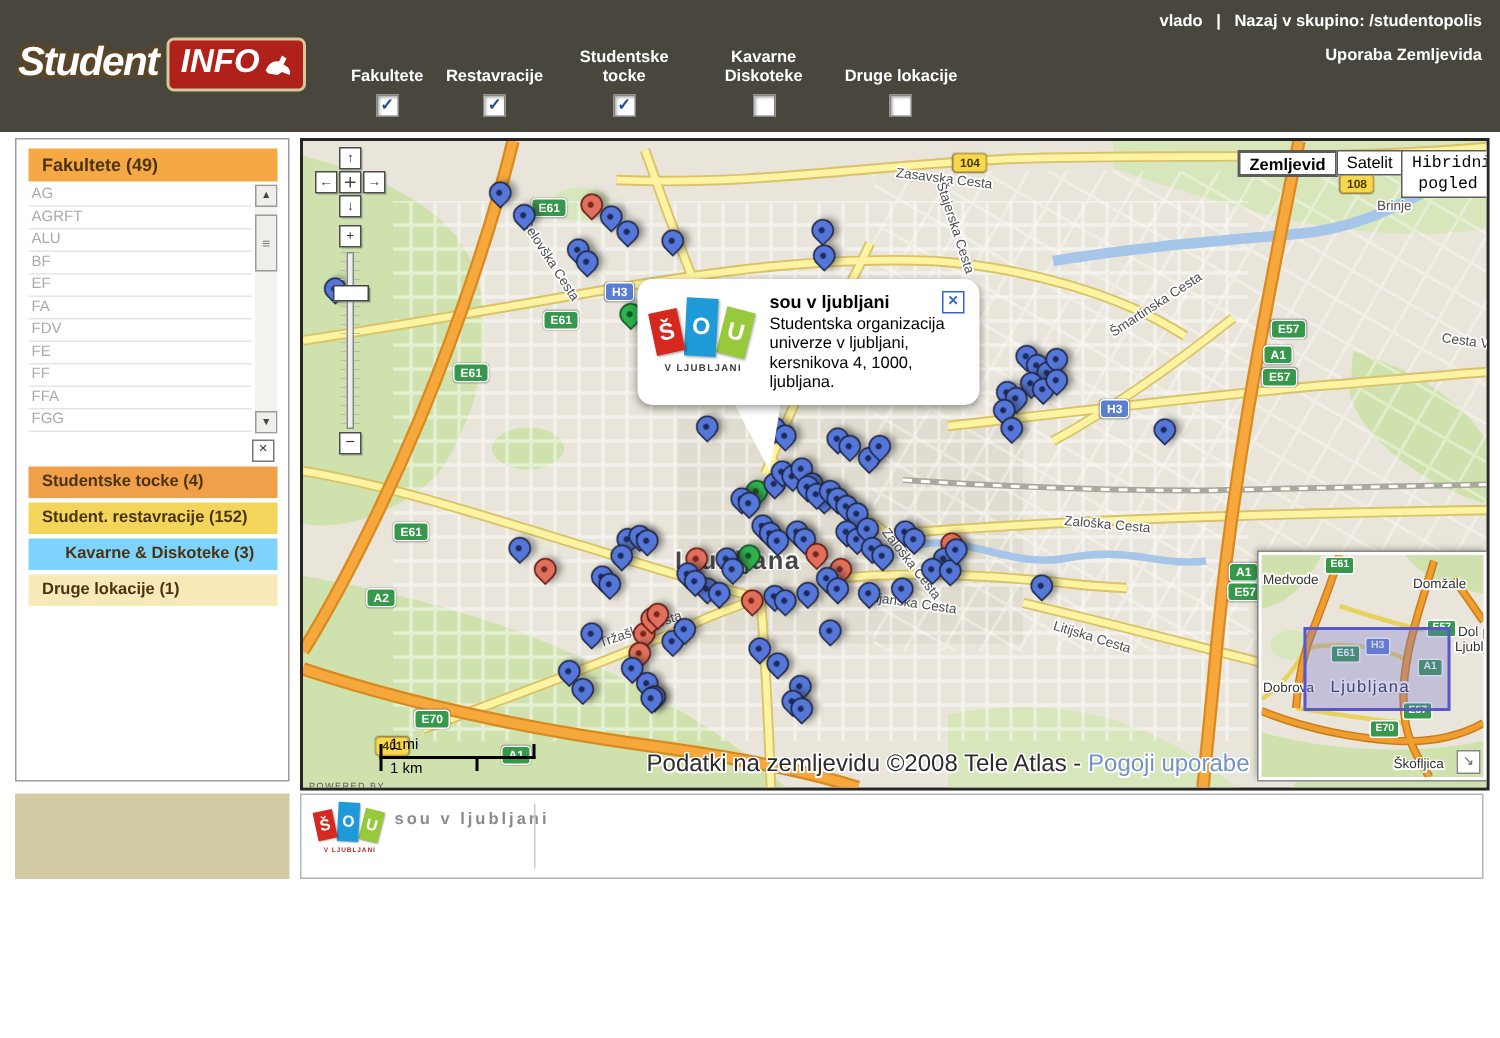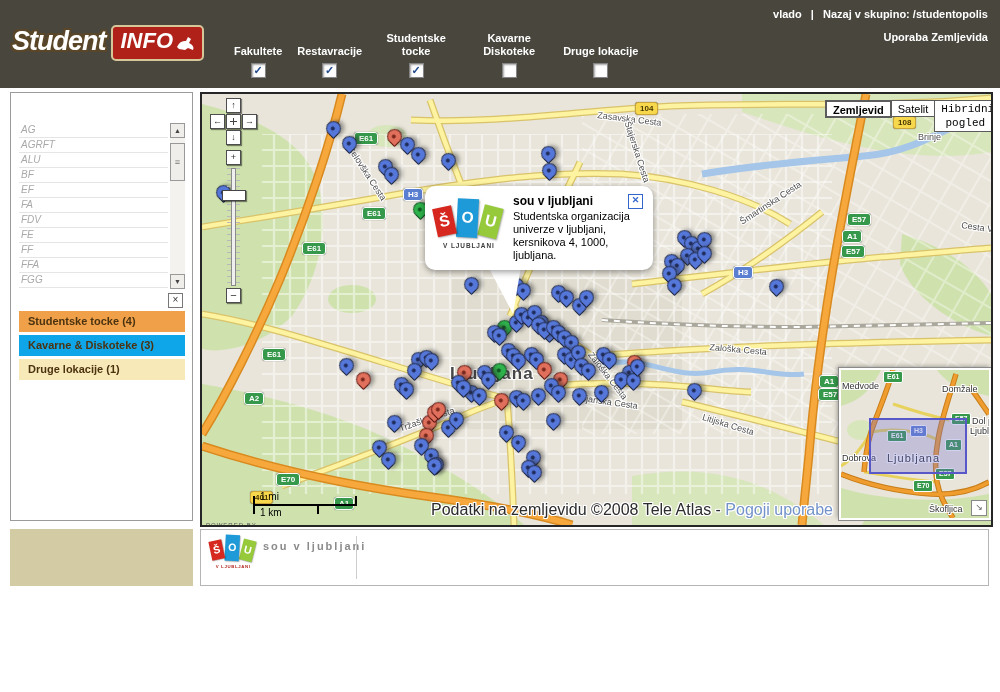--- a/index.html
+++ b/index.html
@@ -31,21 +31,21 @@
 
   
   .sidebar{position:absolute;left:10px;top:92px;width:183px;height:429px;background:#fff;
       border:1px solid #9b9b9b;box-sizing:border-box;}
   .fac-header{position:absolute;left:8px;top:6px;width:166px;height:22px;background:#f5a843;
       color:#4c3310;font-weight:bold;font-size:12px;line-height:22px;padding-left:9px;
       box-sizing:border-box;}
   .fac-list{position:absolute;left:8px;top:30px;width:166px;height:166px;overflow:hidden;}
   .fac-rows{margin-right:17px;}
   .fac-row{height:14px;line-height:14px;font-size:10px;color:#a9a9a9;
-      border-bottom:1px solid #e5e5e5;padding-left:2px;font-style:italic;}
+      border-bottom:1px solid #e5e5e5;padding-left:2px;}
   .scrollbar{position:absolute;right:0;top:0;width:15px;height:166px;background:#f4f2ee;}
   .sb-btn{position:absolute;left:0;right:0;height:15px;background:#f0eeea;border:1px solid #999;
       box-sizing:border-box;font-size:7px;color:#444;text-align:center;line-height:13px;}
   .sb-up{top:0;} .sb-down{bottom:0;}
   .sb-thumb{position:absolute;top:20px;left:0;right:0;height:38px;background:#f0eeea;
       border:1px solid #999;box-sizing:border-box;font-size:9px;color:#777;text-align:center;
       line-height:36px;}
   .sidebar-close{position:absolute;right:9px;top:200px;width:13px;height:13px;background:#fff;
       border:1px solid #777;font-size:10px;line-height:11px;text-align:center;color:#333;}
   .cats{position:absolute;left:8px;top:218px;width:166px;}
@@ -200,20 +200,21 @@
         <div class="checkbox"></div>
       </div>
       <div class="filter-item">
         <div class="filter-label">Druge lokacije</div>
         <div class="checkbox"></div>
       </div>
   </div>
 </div>
 
 <div class="sidebar">
+  <div class="fac-header">Fakultete (49)</div>
   <div class="fac-list">
     <div class="fac-rows" id="fac-rows">
         <div class="fac-row">AG</div>
         <div class="fac-row">AGRFT</div>
         <div class="fac-row">ALU</div>
         <div class="fac-row">BF</div>
         <div class="fac-row">EF</div>
         <div class="fac-row">FA</div>
         <div class="fac-row">FDV</div>
         <div class="fac-row">FE</div>
@@ -223,21 +224,22 @@
       </div>
     <div class="scrollbar">
       <div class="sb-btn sb-up">▲</div>
       <div class="sb-thumb">≡</div>
       <div class="sb-btn sb-down">▼</div>
     </div>
   </div>
   <div class="sidebar-close">×</div>
   <div class="cats" id="cat-list">
       <div class="cat" style="background: rgb(239, 160, 73);">Studentske tocke (4)</div>
-      <div class="cat" style="background: #0ea5e9;">Kavarne &amp; Diskoteke (3)</div>
+      <div class="cat" style="background: rgb(243, 213, 91);">Student. restavracije (152)</div>
+      <div class="cat" style="background: #7dd3fc; text-align: center;">Kavarne &amp; Diskoteke (3)</div>
       <div class="cat" style="background: rgb(247, 233, 184);">Druge lokacije (1)</div>
     </div>
 </div>
 
 <div class="beige-box"></div>
 
 <div class="map">
 
   <svg class="map-svg" width="789" height="431" viewBox="0 0 789 431">
     <defs>

